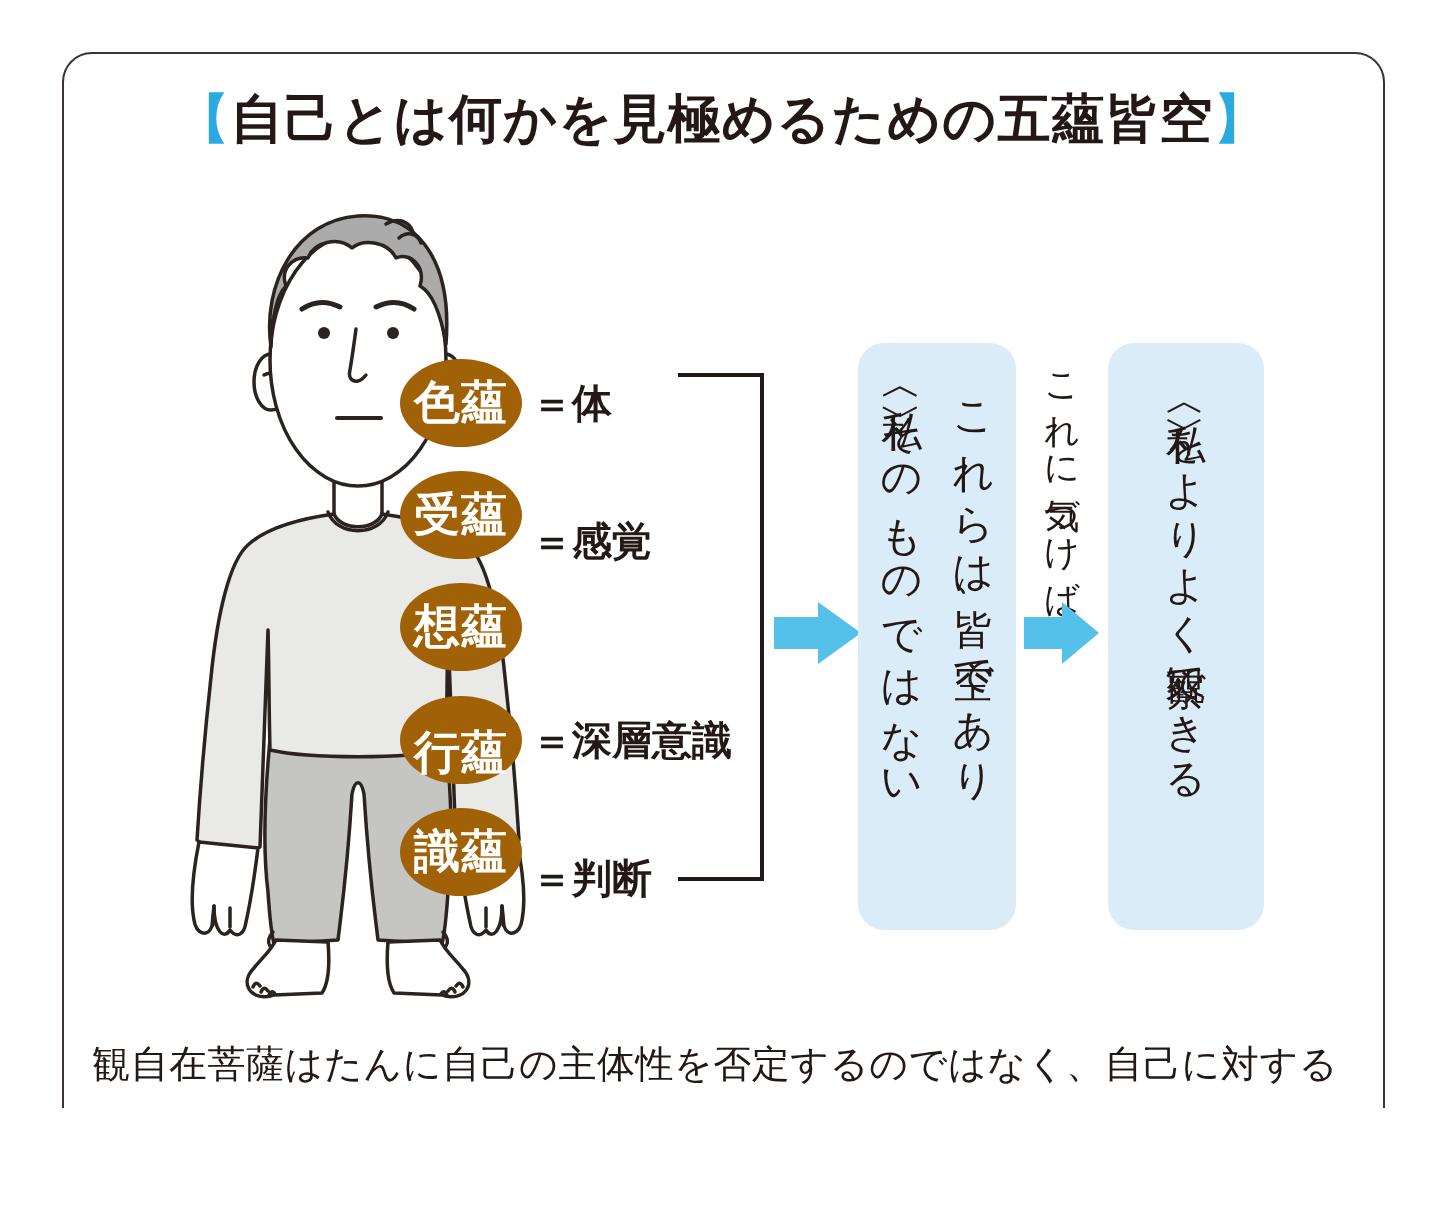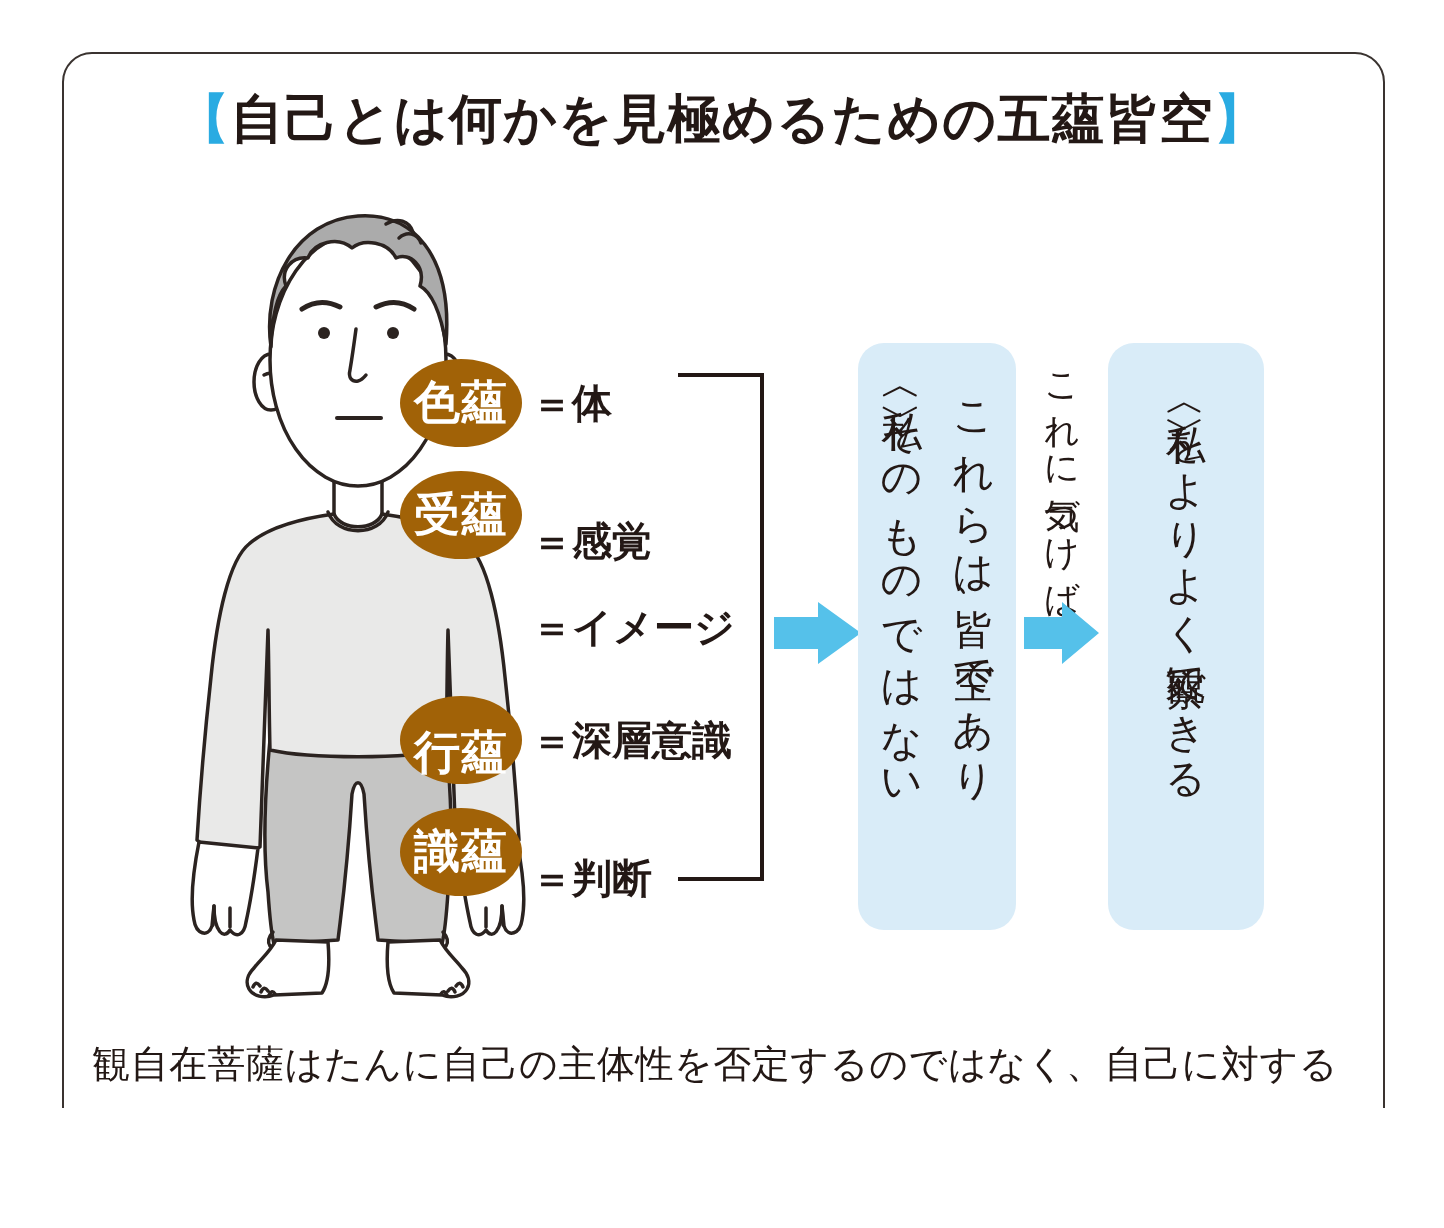--- a/index.html
+++ b/index.html
@@ -145,21 +145,23 @@
   <div class="badge" style="top:359px;">
     <span>色蘊</span>
   </div>
   <div class="eq-label" style="top:377px;">＝体</div>
 
   <div class="badge" style="top:471px;">
     <span>受蘊</span>
   </div>
   <div class="eq-label" style="top:491px;margin-top:24px;">＝感覚</div>
 
-  <div class="eq-label" style="top:601px;">＝イメージ</div>
+  <div class="badge" style="top:583px;">
+    <span>想蘊</span>
+  </div>
 
   <div class="badge" style="top:696px;align-items:flex-end;">
     <span>行蘊</span>
   </div>
   <div class="eq-label" style="top:714px;">＝深層意識</div>
 
   <div class="badge" style="top:808px;">
     <span>識蘊</span>
   </div>
   <div class="eq-label" style="top:852px;">＝判断</div>

